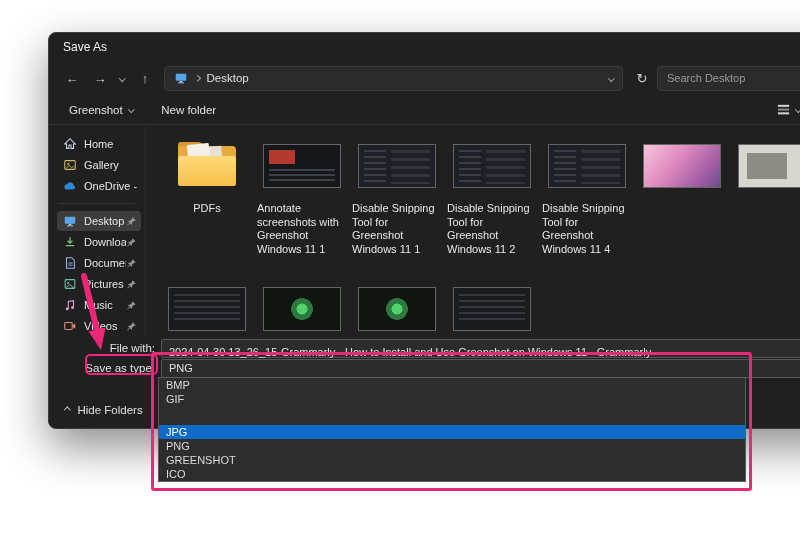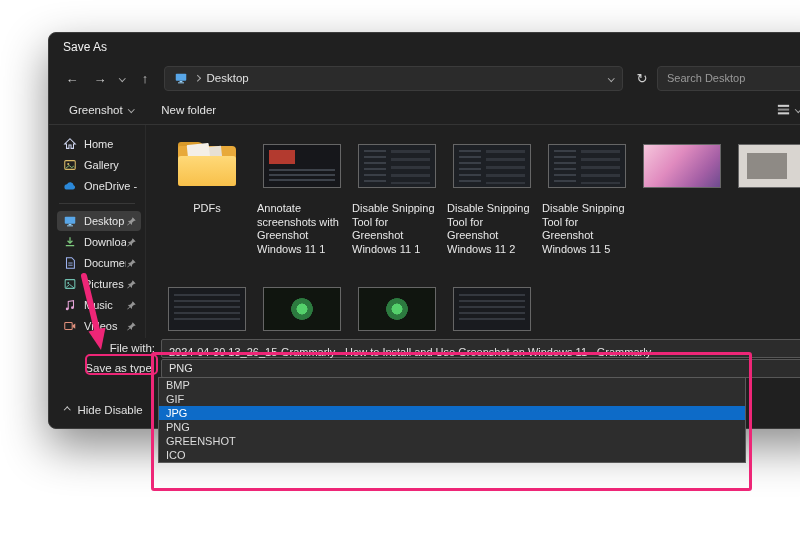--- a/index.html
+++ b/index.html
@@ -102,21 +102,21 @@
     display:flex;align-items:center;gap:6px;padding:0 7px;min-width:0;}
   .t-input{flex:1;min-width:0;background:transparent;border:none;outline:none;color:#e3e3e3;font-size:11px;font-family:inherit;margin-top:8px;}
   .combo-value{flex:1;font-size:11px;color:#e3e3e3;}
 
   .footer{height:52px;}
   .hide-folders{display:flex;align-items:center;gap:8px;background:none;border:none;color:#e0e0e0;
     font-size:11.5px;font-family:inherit;padding:4px 8px;margin:22px 0 0 8px;border-radius:4px;}
 
   .type-list{position:absolute;left:158px;top:377px;width:588px;background:#2d2d2d;border:1px solid #5a5a5a;z-index:6;}
   .opt{height:14px;line-height:14px;font-size:11px;color:#dcdcdc;padding-left:7px;}
-  .opt.selected{background:var(--selblue);color:#fff;}
+  .opt.selected{background:var(--selblue);color:#fff;margin-top:19px;}
 
   .pink-rect{position:absolute;left:151px;top:352px;width:601px;height:139px;border:3px solid var(--pink);
     border-radius:3px;z-index:9;pointer-events:none;}
   .pink-label-box{position:absolute;left:85px;top:354px;width:73px;height:21px;border:2.5px solid var(--pink);
     border-radius:5px;z-index:9;pointer-events:none;}
   .pink-arrow{position:absolute;left:70px;top:268px;z-index:9;pointer-events:none;}
 </style>
 </head>
 <body>
 
@@ -328,21 +328,21 @@
           <div class="tile">
             <div class="icon-zone">
               <div class="thumb shot-settings"></div>
             </div>
             <div class="tile-label">Disable Snipping Tool for Greenshot Windows 11 2</div>
           </div>
           <div class="tile">
             <div class="icon-zone">
               <div class="thumb shot-settings"></div>
             </div>
-            <div class="tile-label">Disable Snipping Tool for Greenshot Windows 11 5</div>
+            <div class="tile-label">Disable Snipping Tool for Greenshot Windows 11 4</div>
           </div>
           <div class="tile">
             <div class="icon-zone">
               <div class="thumb shot-pink"></div>
             </div>
           </div>
           <div class="tile">
             <div class="icon-zone">
               <div class="thumb shot-light"></div>
             </div>
@@ -382,21 +382,21 @@
       <label class="row-label">Save as type:</label>
       <div class="text-field">
         <span class="combo-value">PNG</span>
         <span class="chev small dim"></span>
       </div>
     </div>
 
     <div class="footer">
       <button class="hide-folders">
         <span class="chev up small"></span>
-        <span>Hide Disable</span>
+        <span>Hide Folders</span>
       </button>
     </div>
   </div>
 
   <div class="type-list">
       <div class="opt">BMP</div>
       <div class="opt">GIF</div>
       <div class="opt selected">JPG</div>
       <div class="opt">PNG</div>
       <div class="opt">GREENSHOT</div>

